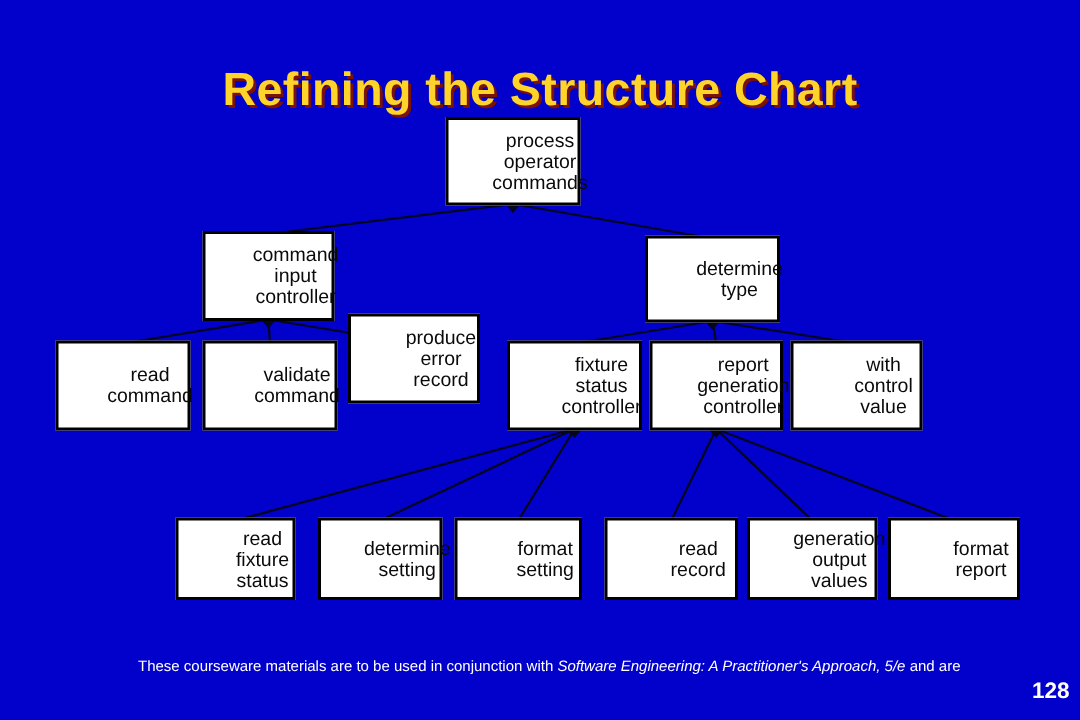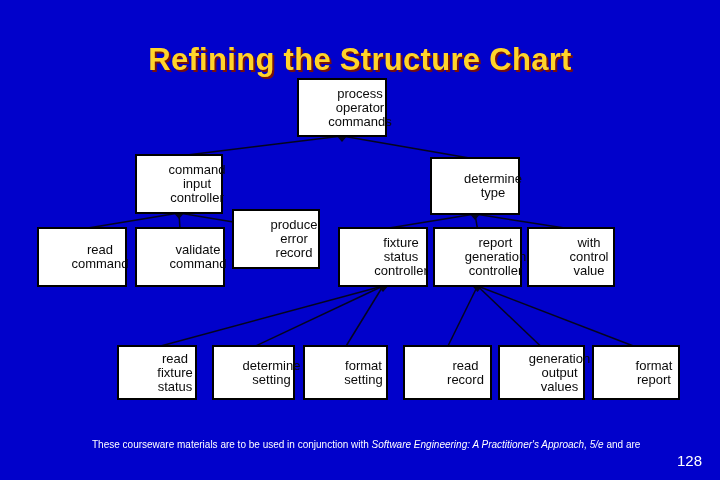--- a/index.html
+++ b/index.html
@@ -21,22 +21,22 @@
     border:2px solid var(--boxBorder,#000000);
     display:flex;flex-direction:column;align-items:center;justify-content:center;
     text-align:center;font-size:13px;line-height:14px;color:#0a0a0a;padding-left:36px;
   }
   .footer{
     position:absolute;left:92px;top:439px;width:580px;
     font-size:10px;line-height:12.5px;color:var(--footerColor,#FFFFFF);
   }
   .footer i{}
   .pagenum{
-    position:absolute;right:18px;top:452px;
-    font-size:15px;font-weight:normal;color:var(--footerColor,#FFFFFF);
+    position:absolute;right:7px;top:452px;
+    font-size:15px;font-weight:bold;color:var(--footerColor,#FFFFFF);
   }
 </style>
 </head>
 <body>
 
 <div class="slide" style="--bg: #0101CB; --titleColor: #FFD42A; --titleShadow: #7A1208; --boxFill: #FFFFFF; --boxBorder: #000000; --footerColor: #FFFFFF;">
   <h1 class="title">Refining the Structure Chart</h1>
 
   <svg id="connectors" xmlns="http://www.w3.org/2000/svg">
       <line x1="342" y1="136" x2="179" y2="156" stroke="#05051E" stroke-width="1.5"></line>

